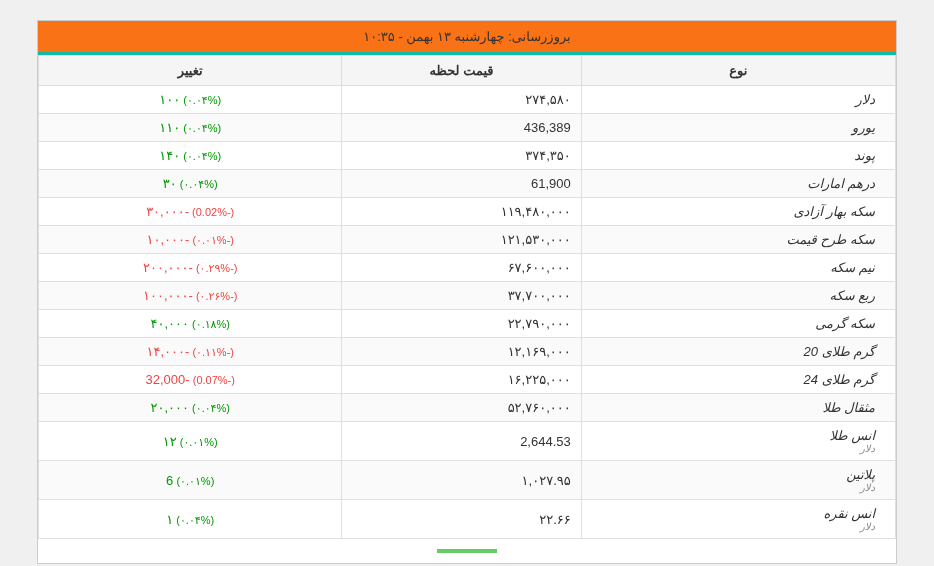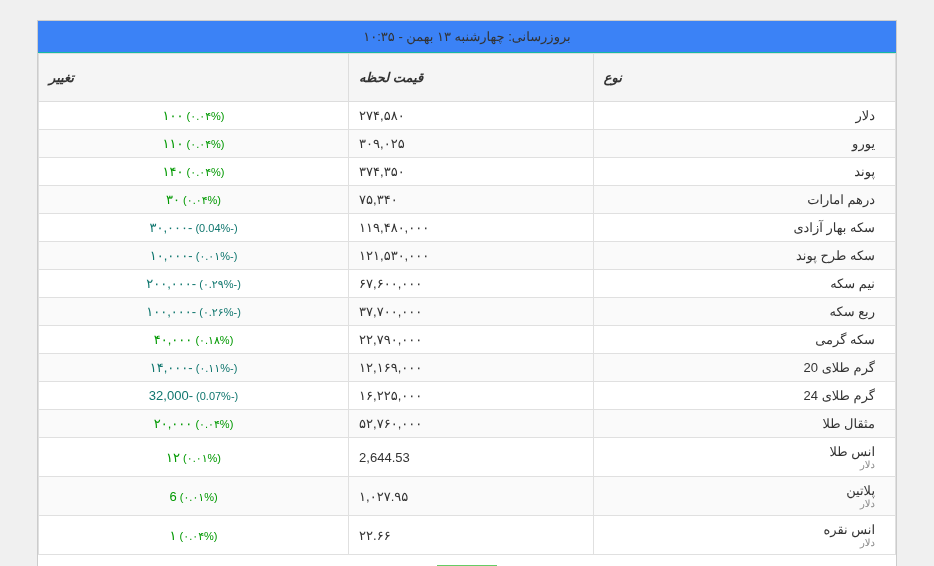--- a/index.html
+++ b/index.html
@@ -17,61 +17,61 @@
       background: #fff;
       border: 1px solid #ccc;
       width: 860px;
       margin: 20px auto;
     }
     .header-row {
       text-align: center;
       padding: 8px 10px;
       font-size: 13px;
       color: #333;
-      border-bottom: 1px solid #14b8a6;
-      background: #3b82f6;
+      border-bottom: 3px solid #14b8a6;
+      background: #f97316;
     }
     table {
       width: 100%;
       border-collapse: collapse;
       font-size: 13px;
     }
     thead tr th {
       background: #f5f5f5;
       border: 1px solid #ddd;
-      padding: 16px 10px;
-      text-align: left;
+      padding: 7px 10px;
+      text-align: center;
       font-weight: bold;
       color: #333;
-      font-style: italic;
     }
     tbody tr td {
       border: 1px solid #e0e0e0;
       padding: 6px 10px;
       text-align: center;
       color: #333;
     }
     tbody tr:nth-child(even) {
       background: #fafafa;
     }
     tbody tr:nth-child(odd) {
       background: #fff;
     }
     .col-type {
       text-align: right;
       padding-right: 20px;
+      font-style: italic;
     }
     .col-price {
-      text-align: left;
+      text-align: right;
     }
     .col-change {
       text-align: center;
     }
     .green { color: #009900; text-align: center; }
-    .red { color: #0f766e; }
+    .red { color: #ef4444; }
     .small-text {
       font-size: 11px;
       margin-top: 35px;
     }
     .footer-bar {
       height: 4px;
       background: #6c6;
       margin: 4px auto;
       width: 60px;
     }
@@ -97,40 +97,40 @@
       </tr>
     </thead>
     <tbody id="table-body">
     <tr>
           <td class="col-type">دلار</td>
           <td class="col-price">۲۷۴,۵۸۰</td>
           <td class="col-change"><span class="green small-text">(۰.۰۴%) </span><span class="green">۱۰۰</span></td>
         </tr>
         <tr>
           <td class="col-type">یورو</td>
-          <td class="col-price">۳۰۹,۰۲۵</td>
+          <td class="col-price">436,389</td>
           <td class="col-change"><span class="green small-text">(۰.۰۴%) </span><span class="green">۱۱۰</span></td>
         </tr>
         <tr>
           <td class="col-type">پوند</td>
           <td class="col-price">۳۷۴,۳۵۰</td>
           <td class="col-change"><span class="green small-text">(۰.۰۴%) </span><span class="green">۱۴۰</span></td>
         </tr>
         <tr>
           <td class="col-type">درهم امارات</td>
-          <td class="col-price">۷۵,۳۴۰</td>
+          <td class="col-price">61,900</td>
           <td class="col-change"><span class="green small-text">(۰.۰۴%) </span><span class="green">۳۰</span></td>
         </tr>
         <tr>
           <td class="col-type">سکه بهار آزادی</td>
           <td class="col-price">۱۱۹,۴۸۰,۰۰۰</td>
-          <td class="col-change"><span class="red small-text">(-0.04%) </span><span class="red">-۳۰,۰۰۰</span></td>
+          <td class="col-change"><span class="red small-text">(-0.02%) </span><span class="red">-۳۰,۰۰۰</span></td>
         </tr>
         <tr>
-          <td class="col-type">سکه طرح پوند</td>
+          <td class="col-type">سکه طرح قیمت</td>
           <td class="col-price">۱۲۱,۵۳۰,۰۰۰</td>
           <td class="col-change"><span class="red small-text">(-۰.۰۱%) </span><span class="red">-۱۰,۰۰۰</span></td>
         </tr>
         <tr>
           <td class="col-type">نیم سکه</td>
           <td class="col-price">۶۷,۶۰۰,۰۰۰</td>
           <td class="col-change"><span class="red small-text">(-۰.۲۹%) </span><span class="red">-۲۰۰,۰۰۰</span></td>
         </tr>
         <tr>
           <td class="col-type">ربع سکه</td>

